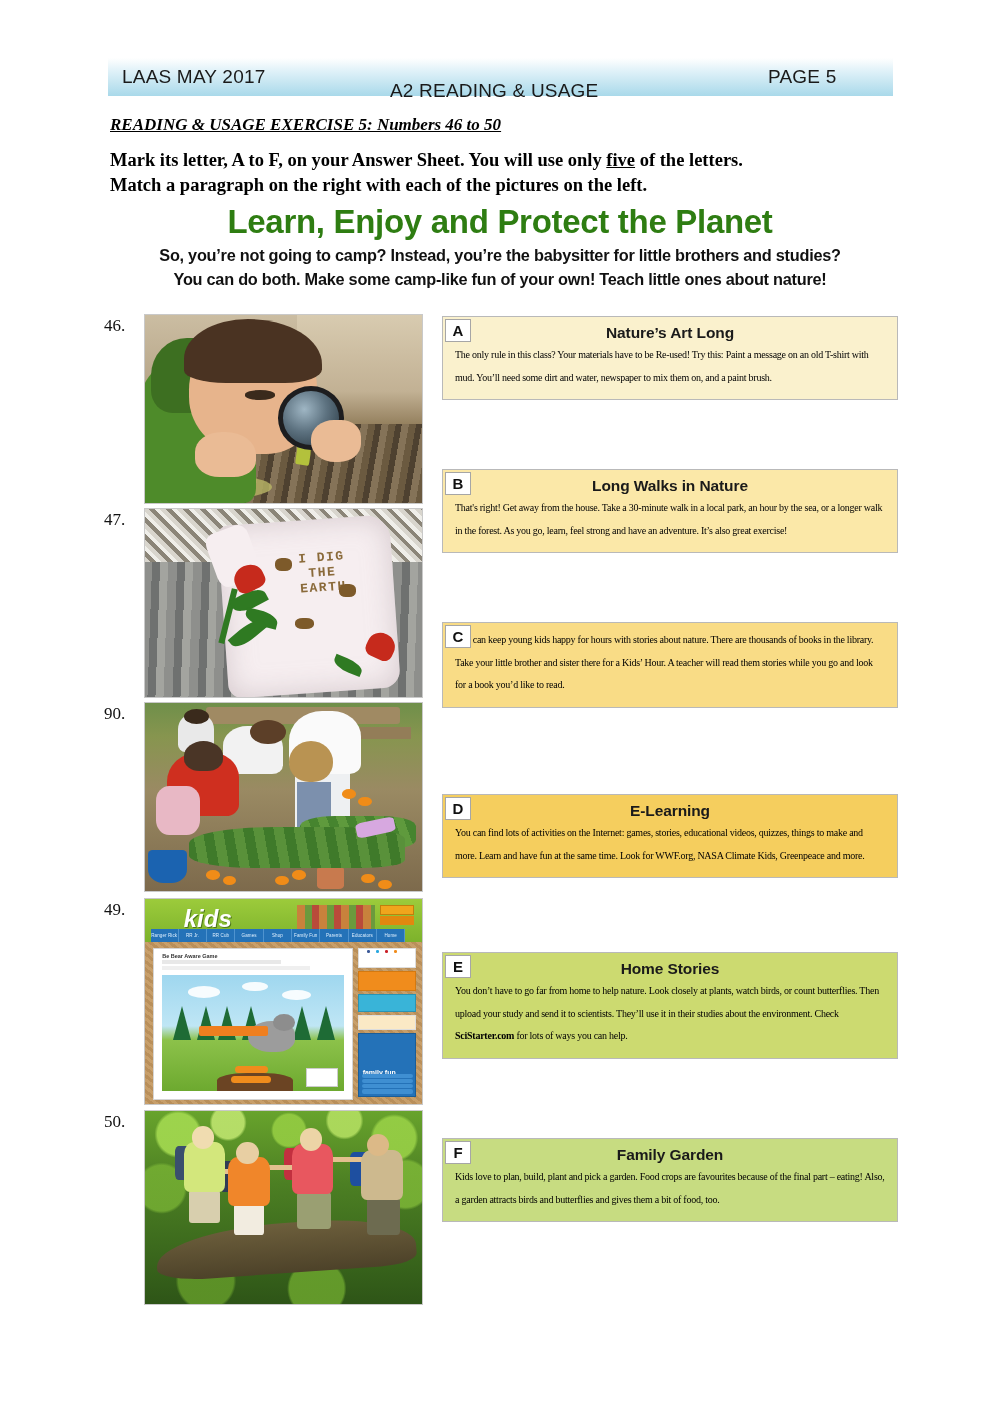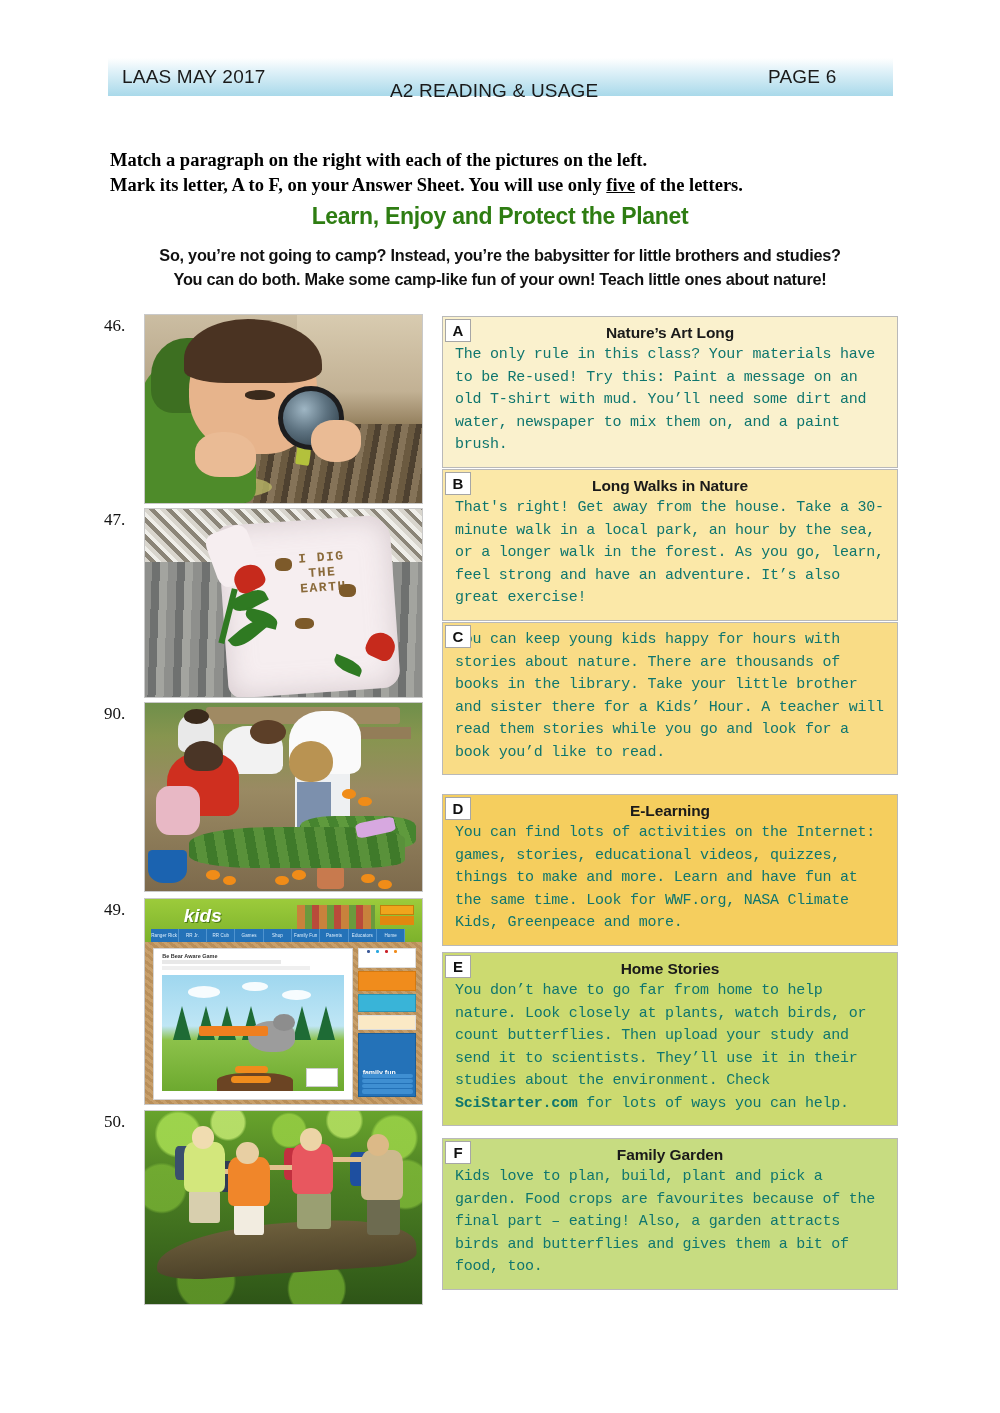--- a/index.html
+++ b/index.html
@@ -66,21 +66,21 @@
   .instructions u { text-decoration: underline; }
 
   
   .main-title {
     position: absolute;
     left: 0; right: 0;
     top: 203px;
     text-align: center;
     font-family: "Liberation Sans", sans-serif;
     font-weight: bold;
-    font-size: 23px;
+    font-size: 33px;
     color: #2e7d12;
     letter-spacing: -0.3px;
   }
   .subtitle {
     position: absolute;
     left: 100px;
     width: 800px;
     top: 243px;
     text-align: center;
     font-family: "Liberation Sans", sans-serif;
@@ -203,21 +203,21 @@
   .p48 .pot { position:absolute; left:62%; top:88%; width:10%; height:11%;
       background:#c87a4e; border-radius:6% 6% 18% 18%; }
   .p48 .glove { position:absolute; left:76%; top:62%; width:14%; height:8%;
       background:#d7a8e0; transform:rotate(-12deg); border-radius:20%; }
 
   
   .p49 { background:#c9df5d; }
   .p49 .site-hdr { position:absolute; left:0; top:0; width:100%; height:22%;
       background: linear-gradient(to bottom,#9ccb3b,#7bb12b); }
   .p49 .logo { position:absolute; left:14%; top:3%; font-family:"Liberation Sans",sans-serif;
-      font-weight:bold; font-size:19px; color:#ffffff; text-shadow:1px 1px 0 #4d7a16; font-style:italic; }
+      font-weight:bold; font-size:24px; color:#ffffff; text-shadow:1px 1px 0 #4d7a16; font-style:italic; }
   .p49 .hdr-pics { position:absolute; left:55%; top:3%; width:28%; height:12%;
       background: repeating-linear-gradient(90deg,#c8823c 0 8px,#6b9a3d 8px 15px,#b94b3a 15px 22px); }
   .p49 .sub-btn { position:absolute; right:3%; top:3%; width:12%; height:5%;
       background:#f0a51c; border:1px solid #c07f0b; }
   .p49 .sub-lbl { position:absolute; right:3%; top:8.5%; width:12%; height:4%;
       background:#e1880f; }
   .p49 .navbar { position:absolute; left:2%; top:14.5%; width:92%; height:6.5%;
       background:#2472b8; display:flex; }
   .p49 .navbar i { flex:1; border-right:1px solid #4f93cf; height:100%;
       font-size:4.5px; color:#dff0ff; font-style:normal; display:flex;
@@ -352,43 +352,44 @@
   .para-title {
     text-align: center;
     font-family: "Liberation Sans", sans-serif;
     font-weight: bold;
     font-size: 15.5px;
     color: #1a1a1a;
     margin: 1px 0 2px 0;
     letter-spacing: -0.1px;
   }
   .para-body {
-    font-family: Liberation Mono, monospace;
-    font-size: 15px;
+    font-family: Liberation Serif, serif;
+    font-size: 10px;
     line-height: 22.5px;
-    color: #0f766e;
+    color: #000000;
     letter-spacing: -0.25px;
   }
   .para-body b { font-weight: bold; }
 </style>
 </head>
 <body>
 
 <div class="page">
 
   <div class="header-bar">
     <span class="hdr-left">LAAS MAY 2017</span>
     <span class="hdr-center">A2 READING &amp; USAGE</span>
-    <span class="hdr-right">PAGE 6</span>
+    <span class="hdr-right">PAGE 5</span>
   </div>
 
+  <div class="exercise-title">READING &amp; USAGE EXERCISE 5: Numbers 46 to 50</div>
 
   <div class="instructions">
+    <div><span>Mark its letter, A to F, on your Answer Sheet. You will use only </span><u>five</u><span> of the letters.</span></div>
     <div>Match a paragraph on the right with each of the pictures on the left.</div>
-    <div><span>Mark its letter, A to F, on your Answer Sheet. You will use only </span><u>five</u><span> of the letters.</span></div>
   </div>
 
   <div class="main-title">Learn, Enjoy and Protect the Planet</div>
   <div class="subtitle">
     <div>So, you’re not going to camp? Instead, you’re the babysitter for little brothers and studies?</div>
     <div>You can do both. Make some camp-like fun of your own! Teach little ones about nature!</div>
   </div>
 
   <div class="pic-col">
 

